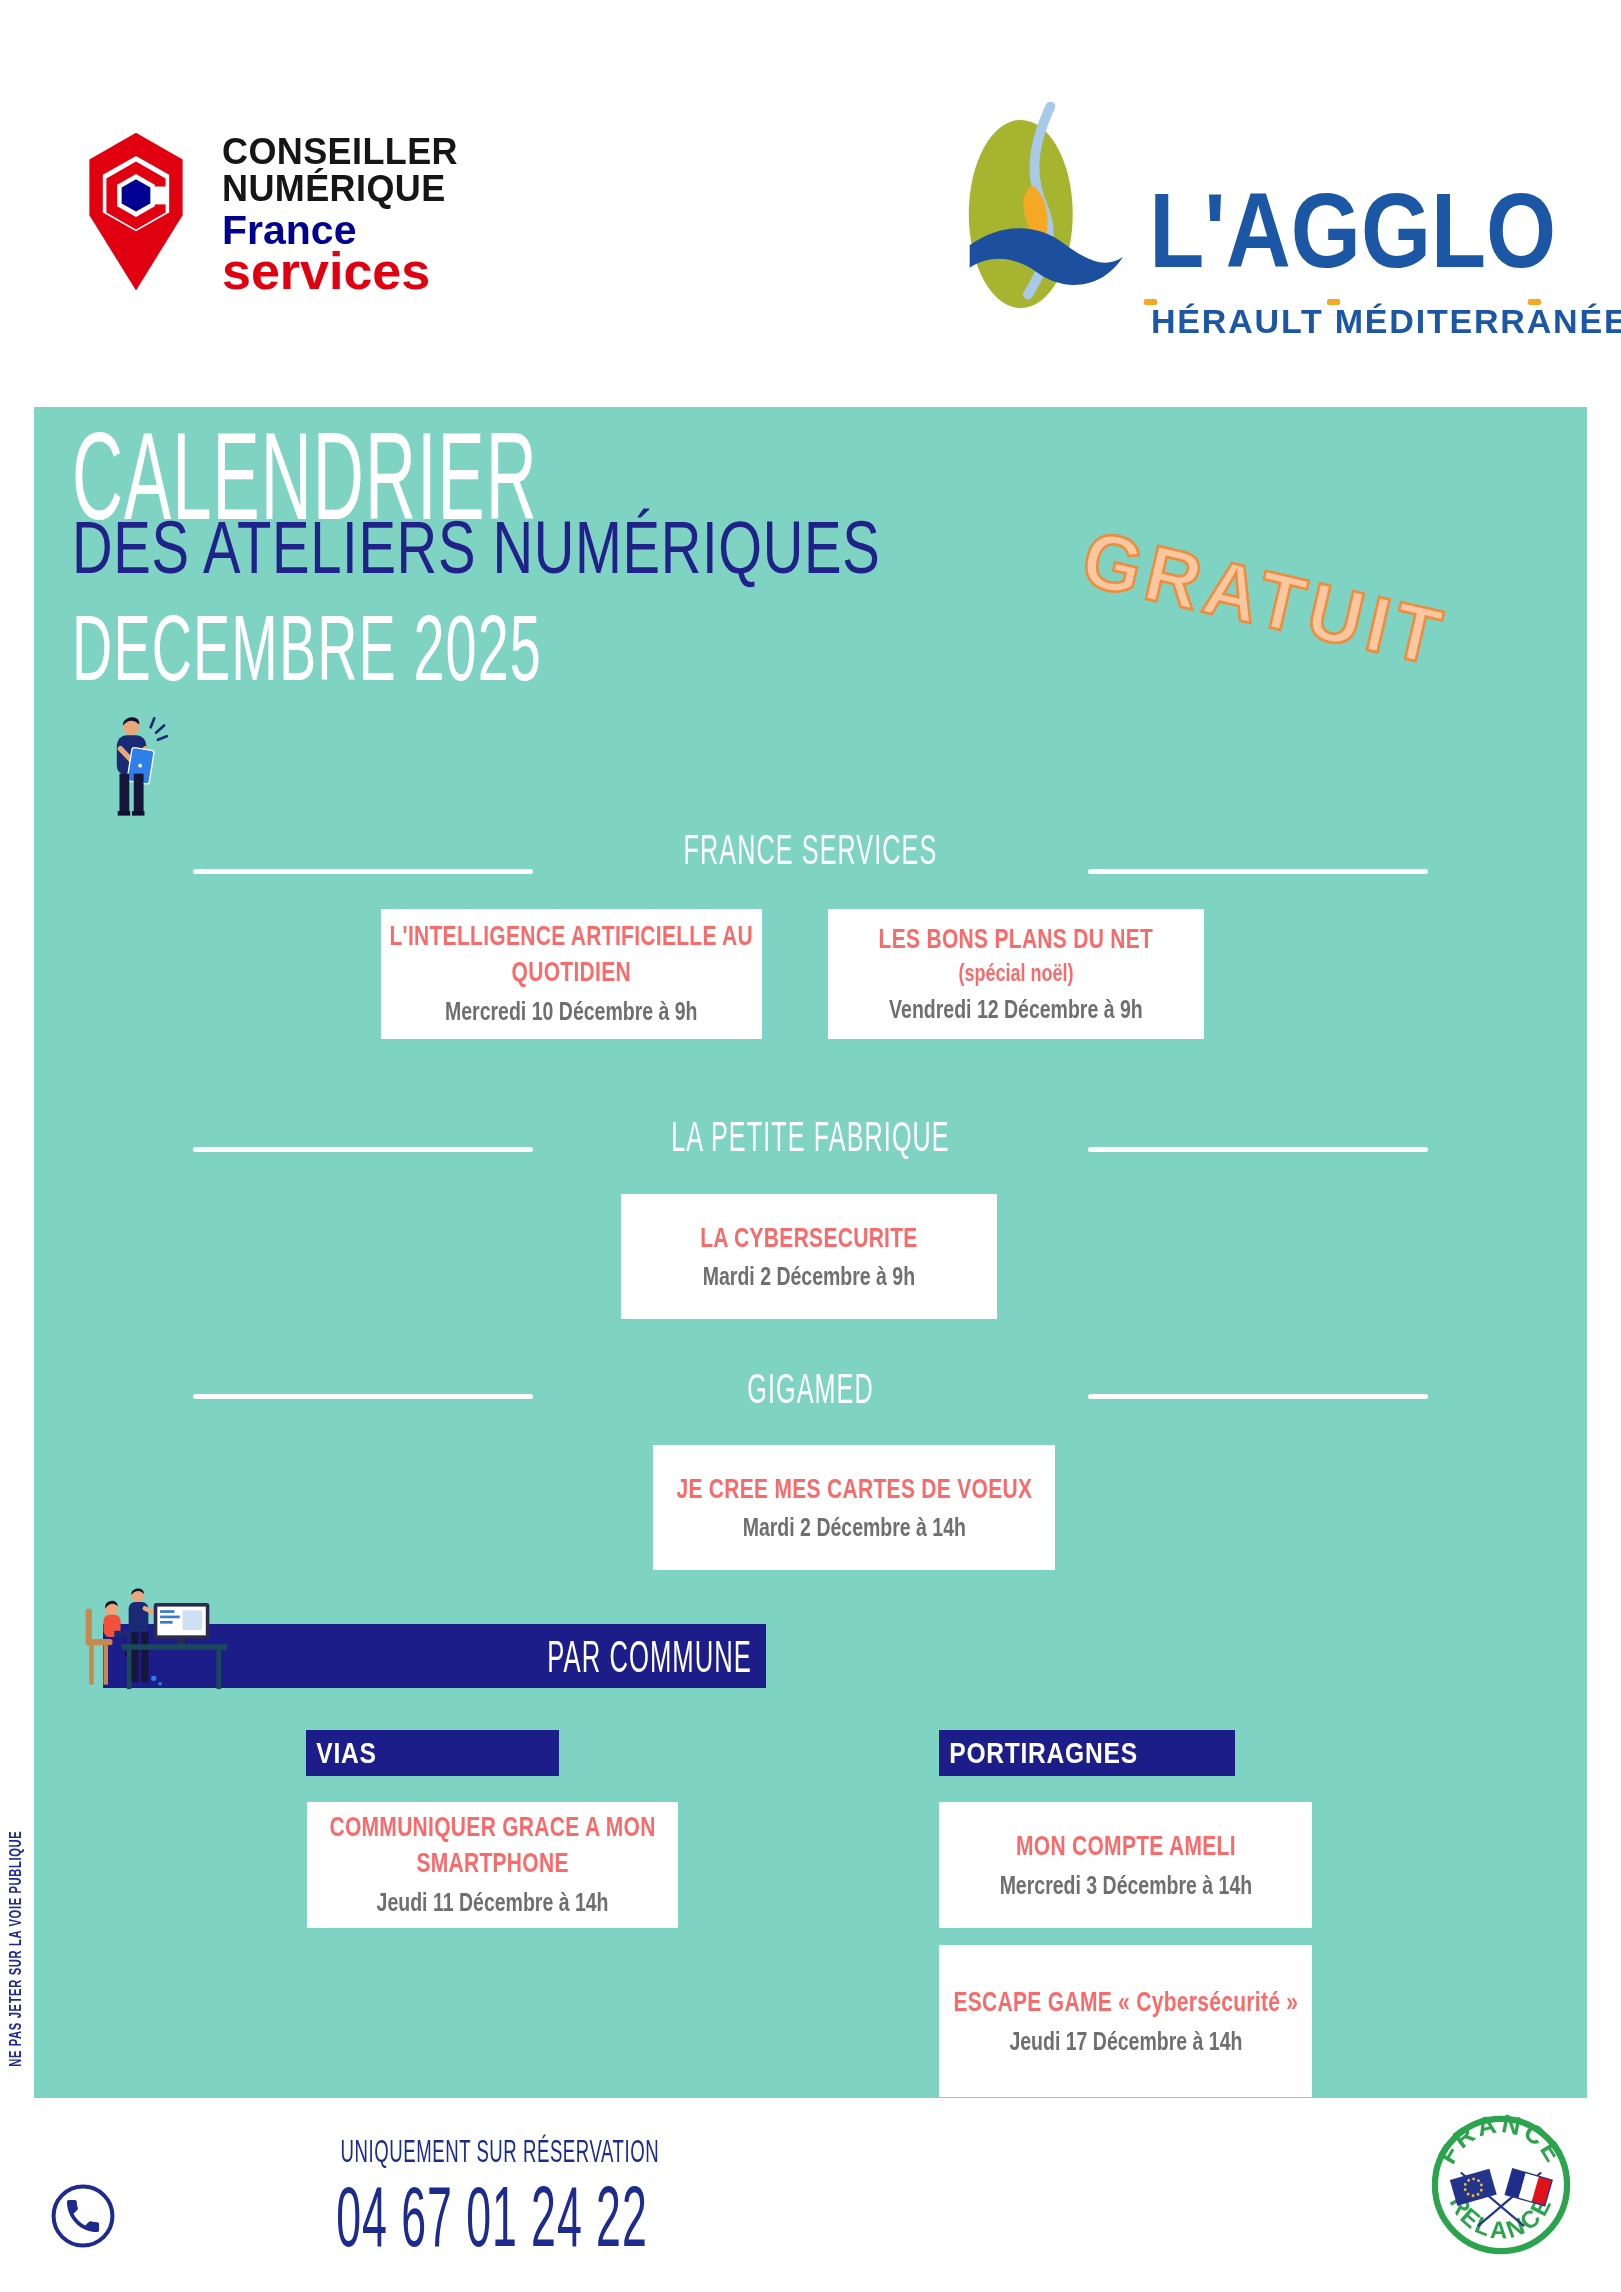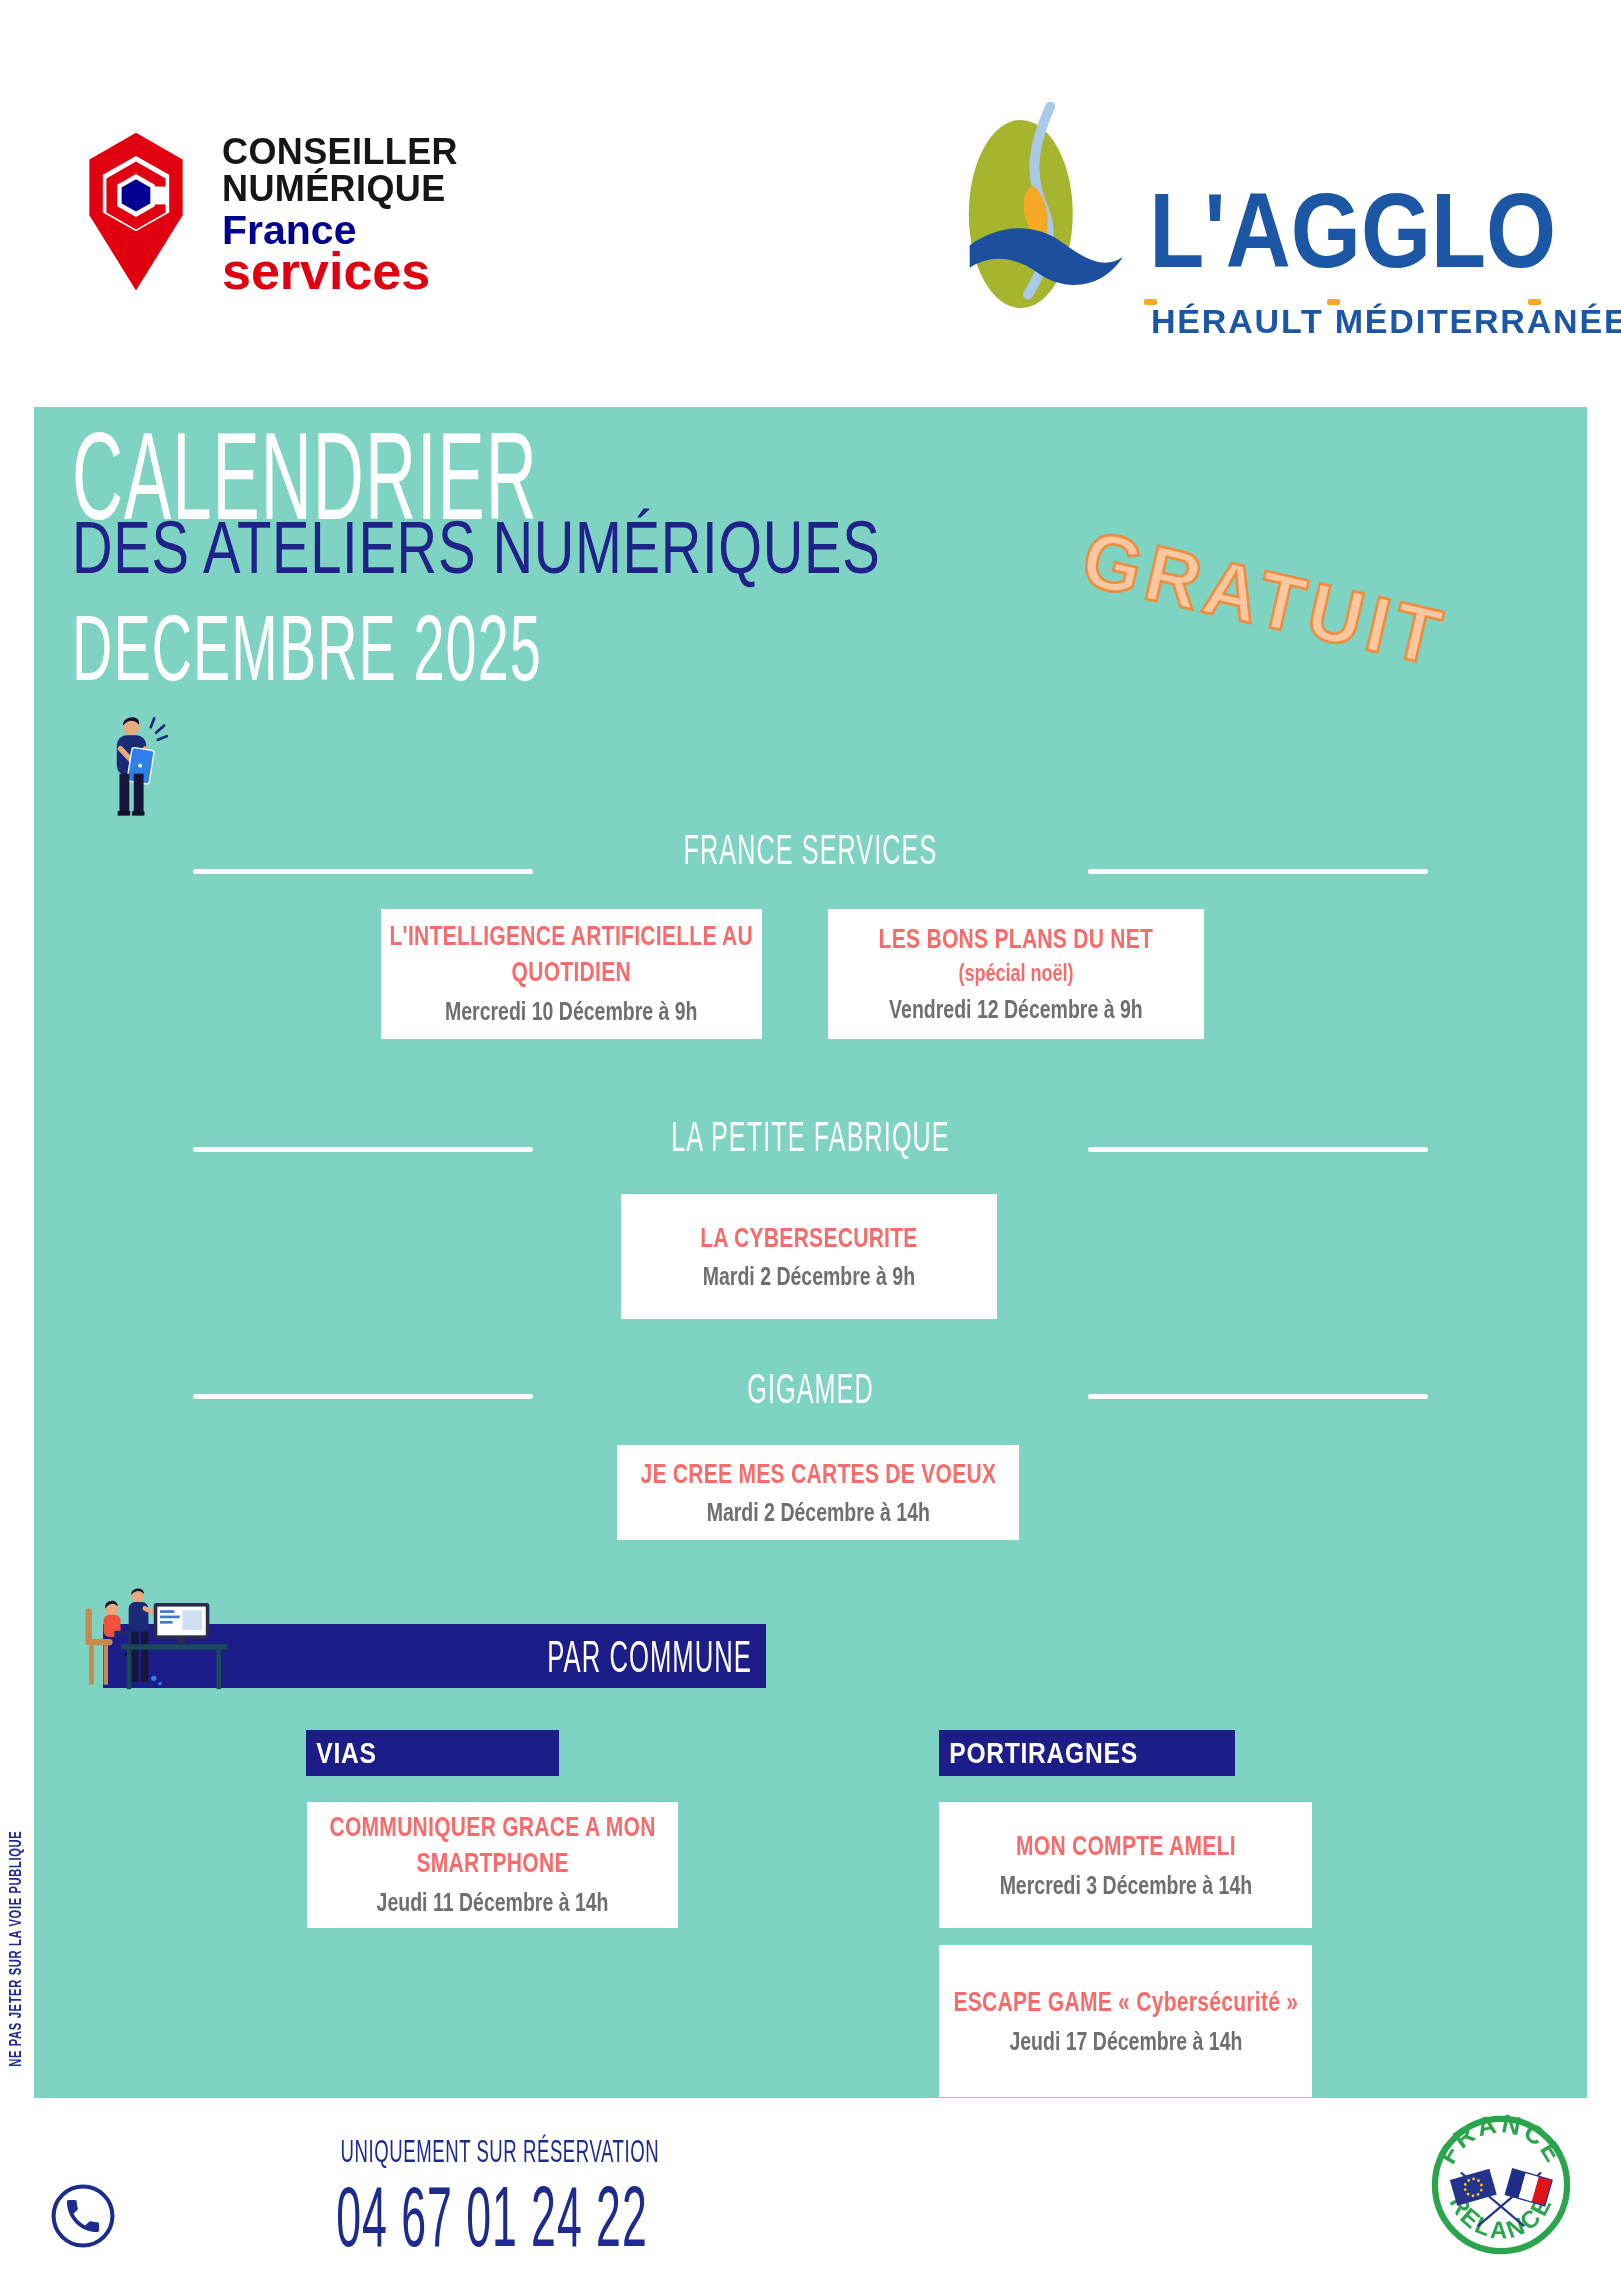--- a/index.html
+++ b/index.html
@@ -160,21 +160,21 @@
         <div class="card-date">Mardi 2 Décembre à 9h</div>
       </div>
     </div>
   </div>
 
   <div>
     <div class="group-head" style="top:1368px;">GIGAMED</div>
     <div class="rule" style="left:193px;top:1394px;"></div>
     <div class="rule" style="left:1088px;top:1394px;"></div>
 
-    <div class="card" style="left:617px;top:1445px;width:402px;height:95px;">
+    <div class="card" style="left:653px;top:1445px;width:402px;height:125px;">
       <div class="card-inner">
         <div class="card-title">JE CREE MES CARTES DE VOEUX</div>
         <div class="card-date">Mardi 2 Décembre à 14h</div>
       </div>
     </div>
   </div>
 
   <div class="banner navy" style="top:1624px;text-align:center;">
     <div class="banner-label">PAR COMMUNE</div>
   </div>

